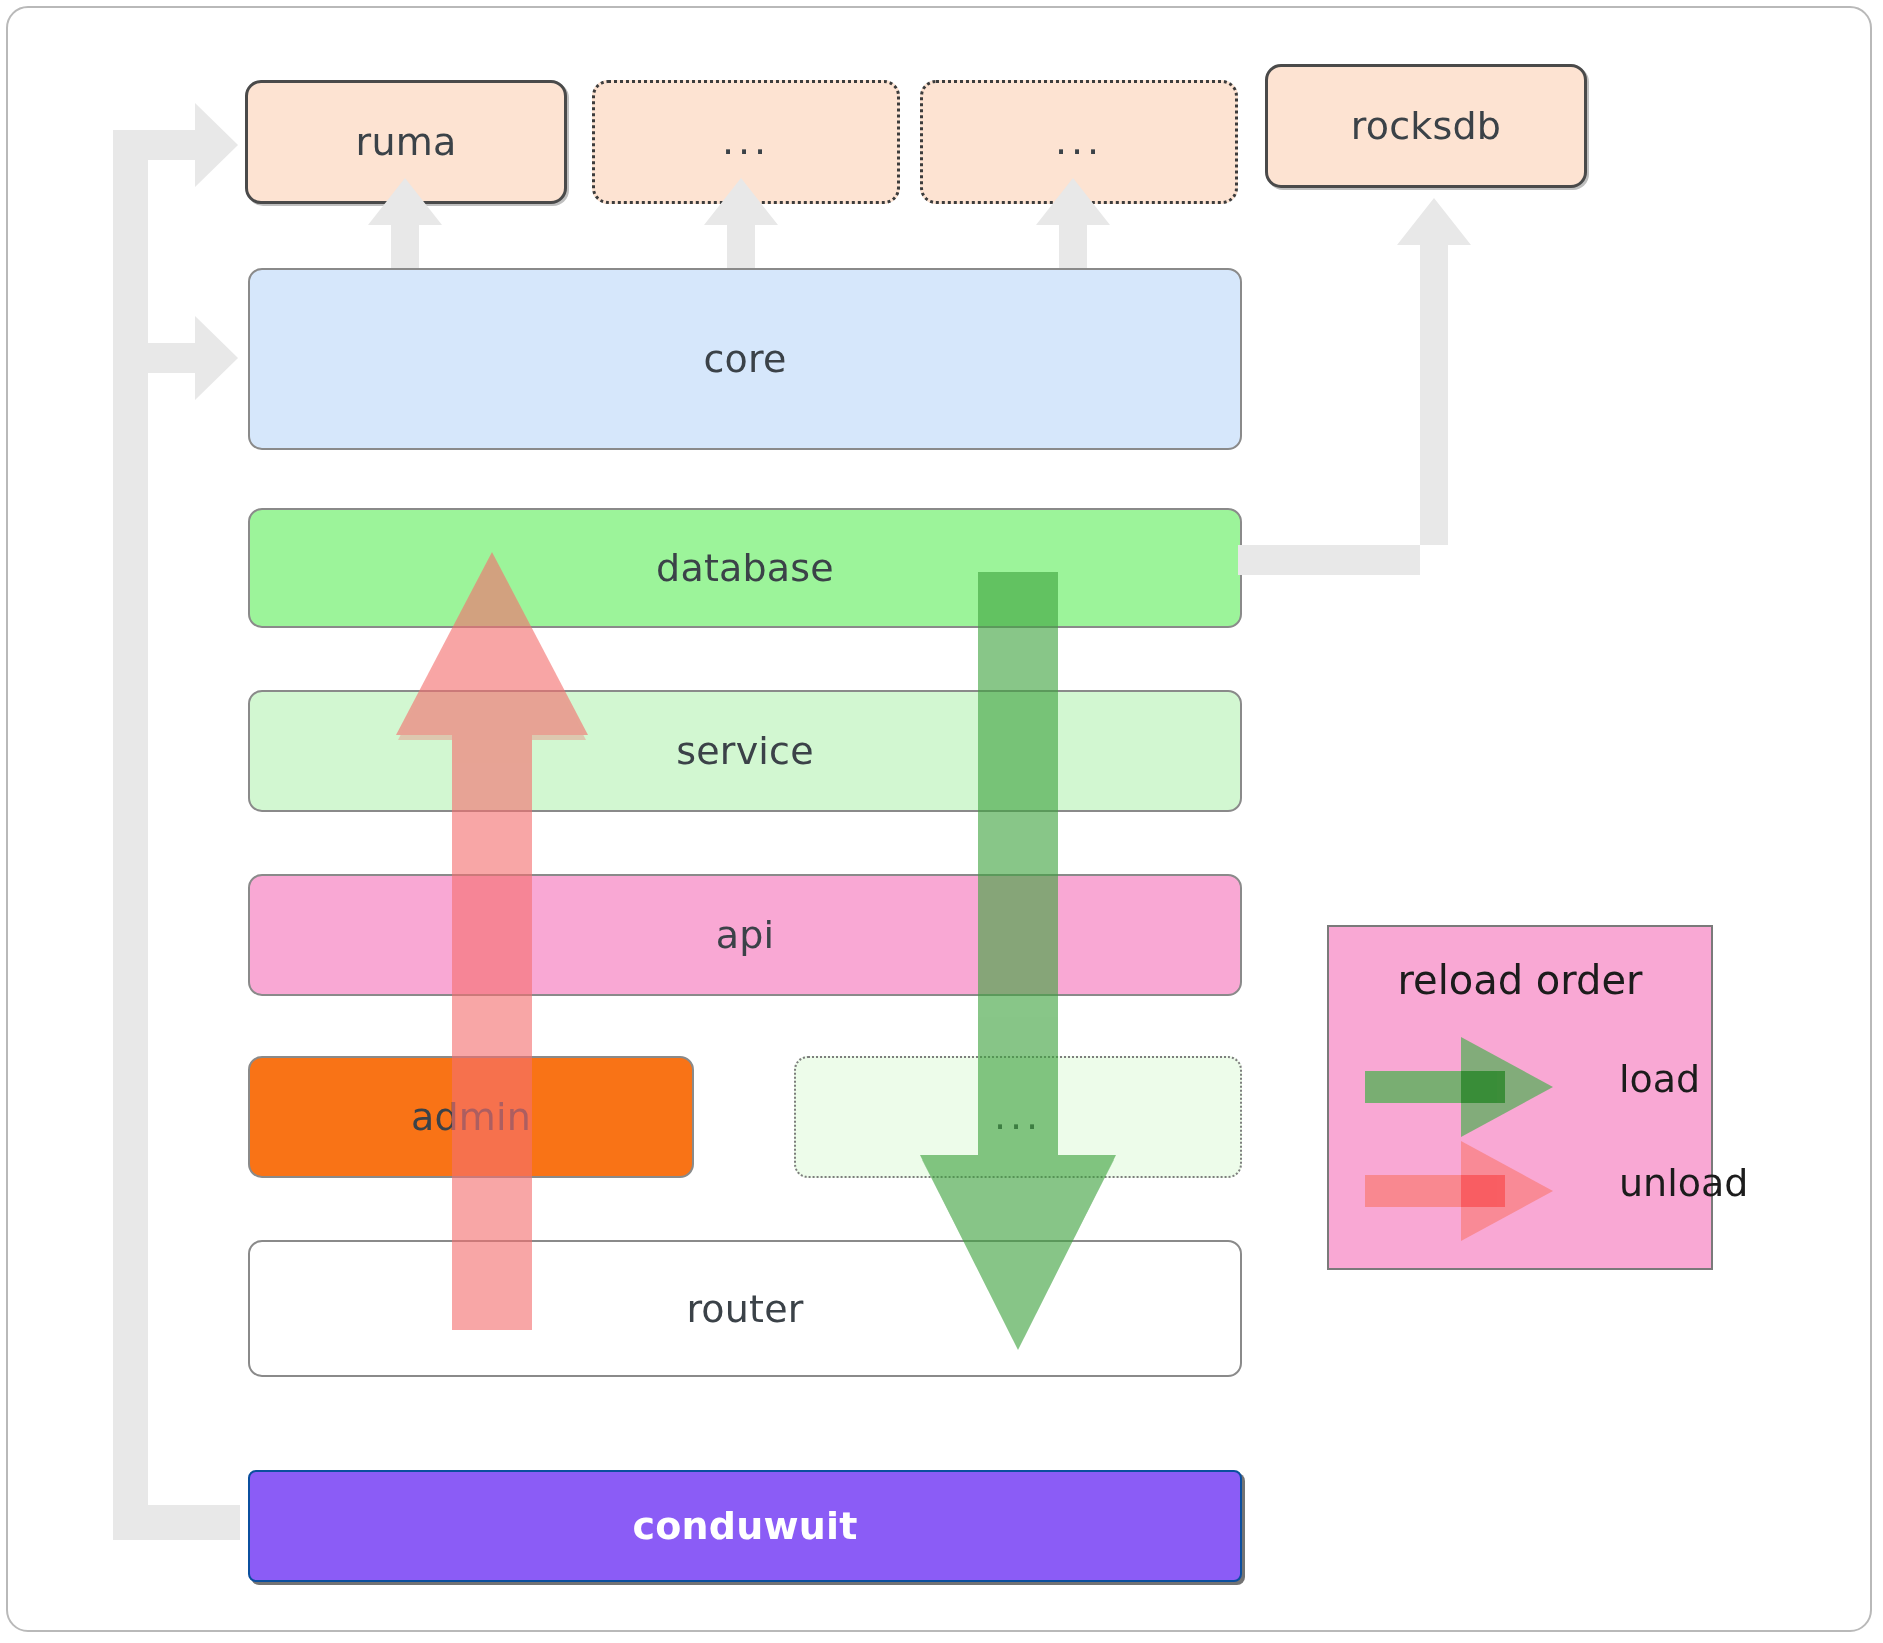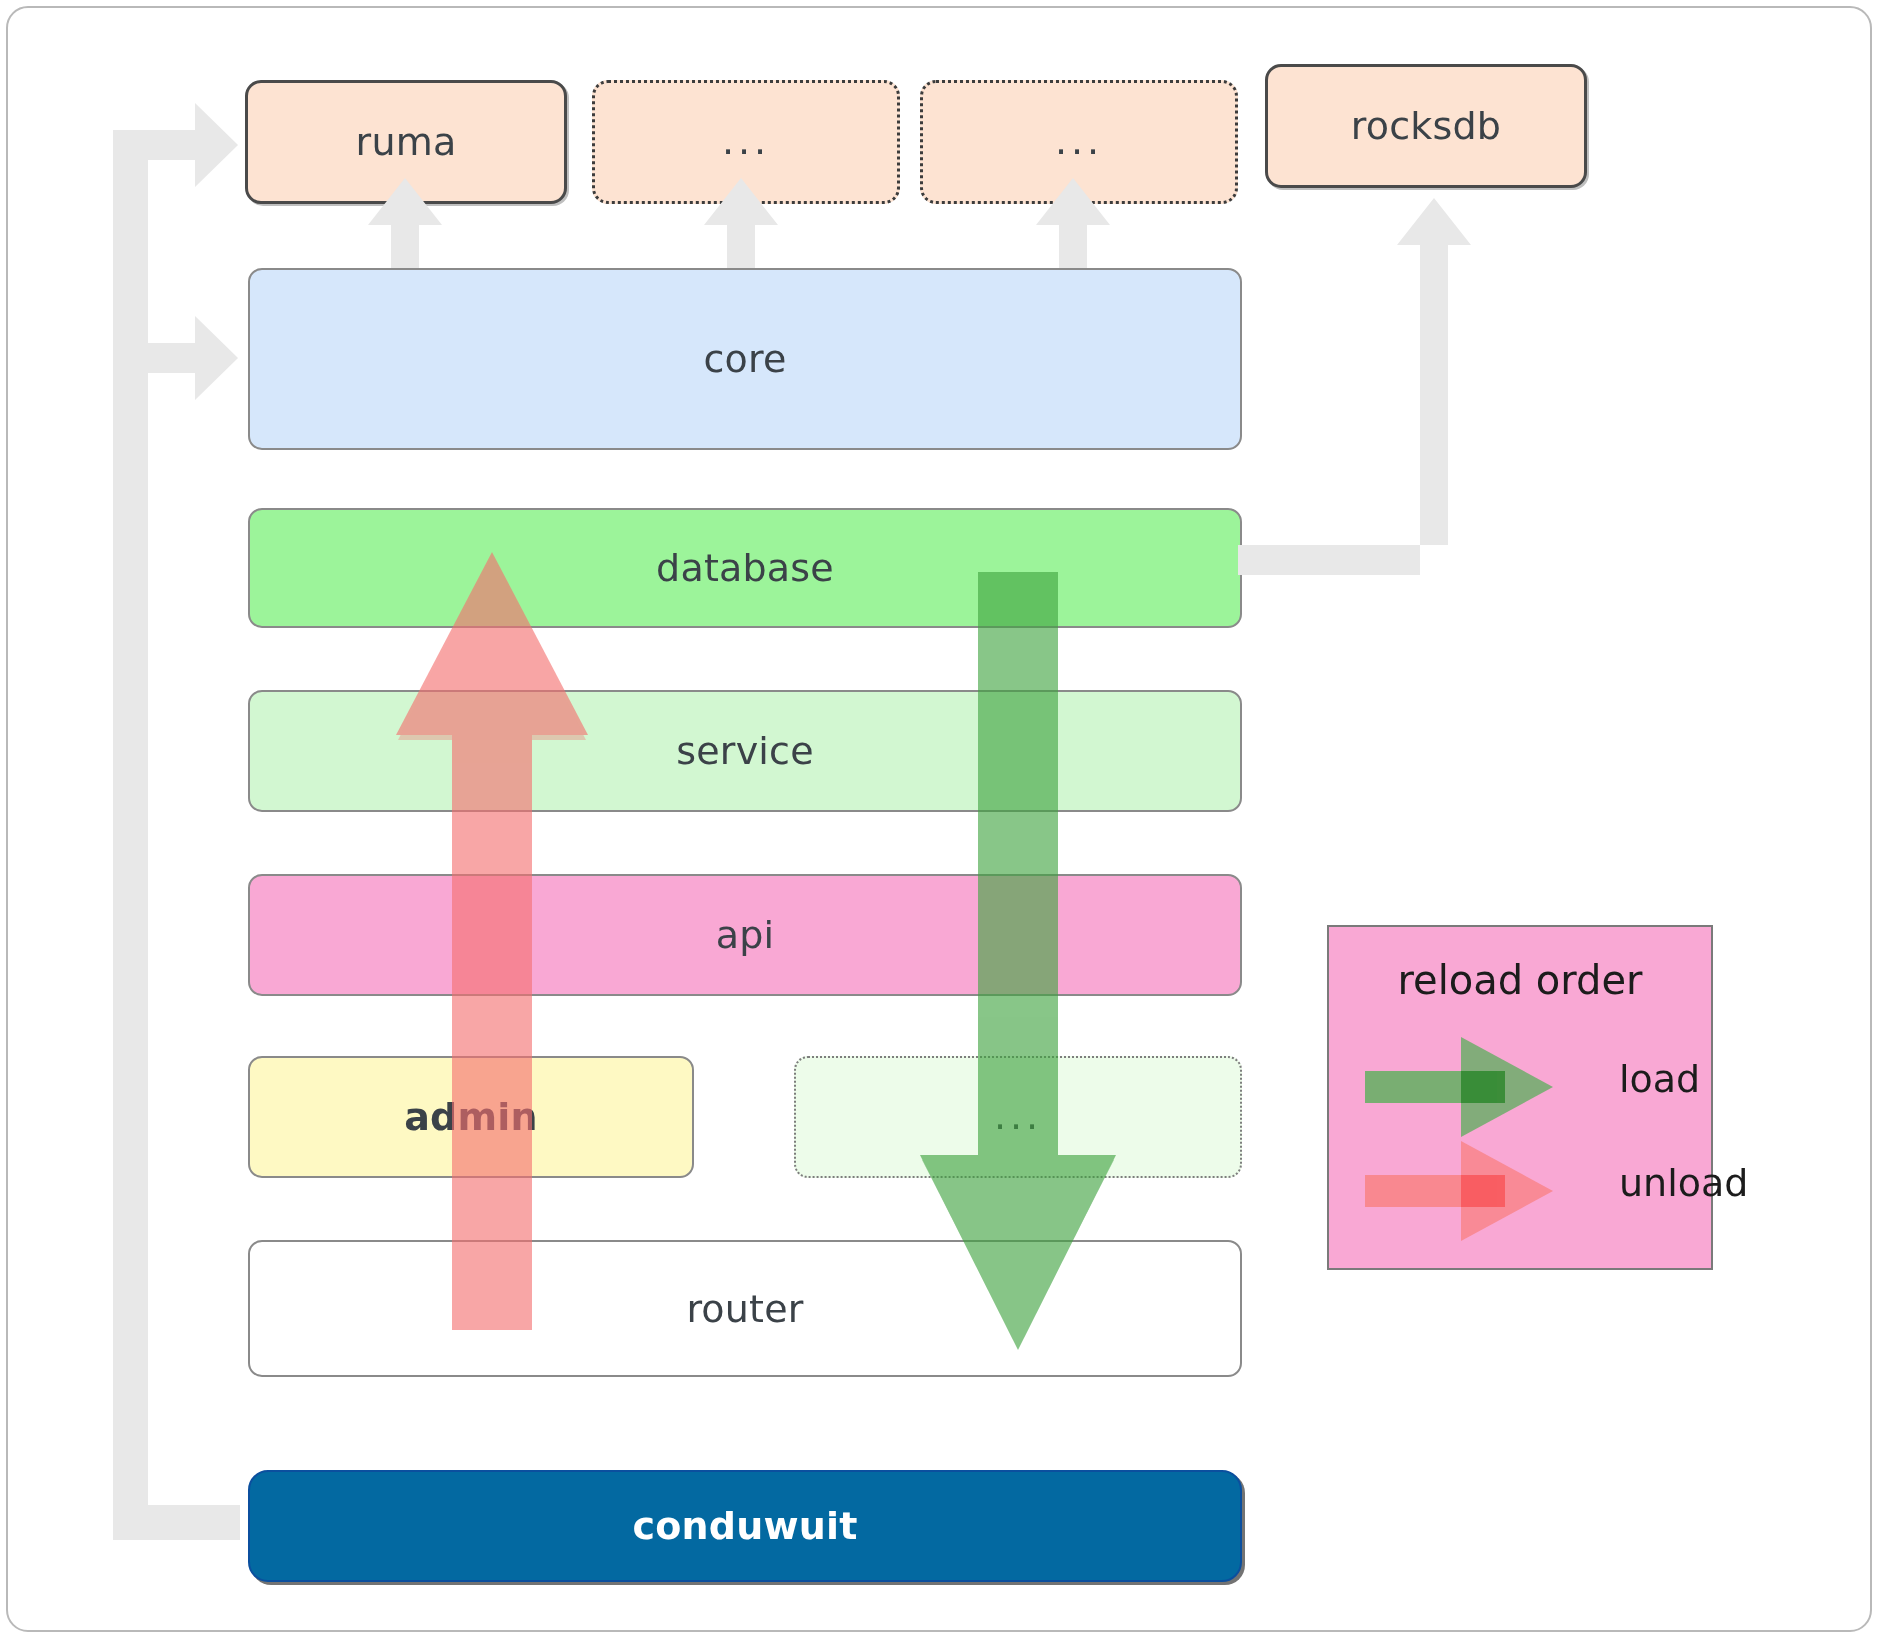--- a/index.html
+++ b/index.html
@@ -55,28 +55,28 @@
 
   
   .layer {
     border: 2px solid #8a8a8a;
     border-radius: 14px;
   }
   .layer.core      { background: #d6e7fb; }
   .layer.database  { background: #9cf49a; }
   .layer.service   { background: #d2f7d1; }
   .layer.api       { background: #f9a8d4; }
-  .layer.admin     { background: #fef9c3; font-weight: bold; }
+  .layer.admin     { background: #f97316; }
   .layer.dots      { background: #edfcea; border: 2px dotted #7d7d7d; }
   .layer.router    { background: #ffffff; }
 
   .layer.app {
-    background: #0369a1;
+    background: #8b5cf6;
     border: 2px solid #0b4f9e;
-    border-radius: 20px;
+    border-radius: 8px;
     color: #ffffff;
     font-weight: bold;
     box-shadow: 3px 3px 0 rgba(0,0,0,.55);
   }
 
   .dots-glyph {
     letter-spacing: 4px;
     font-size: 38px;
     line-height: .4;
     color: #3b4248;

